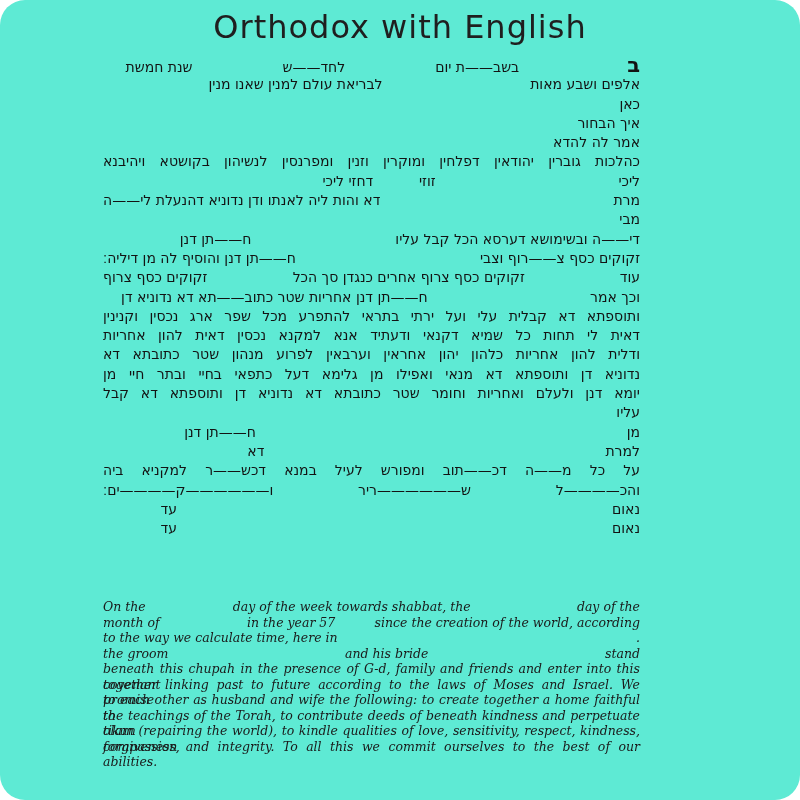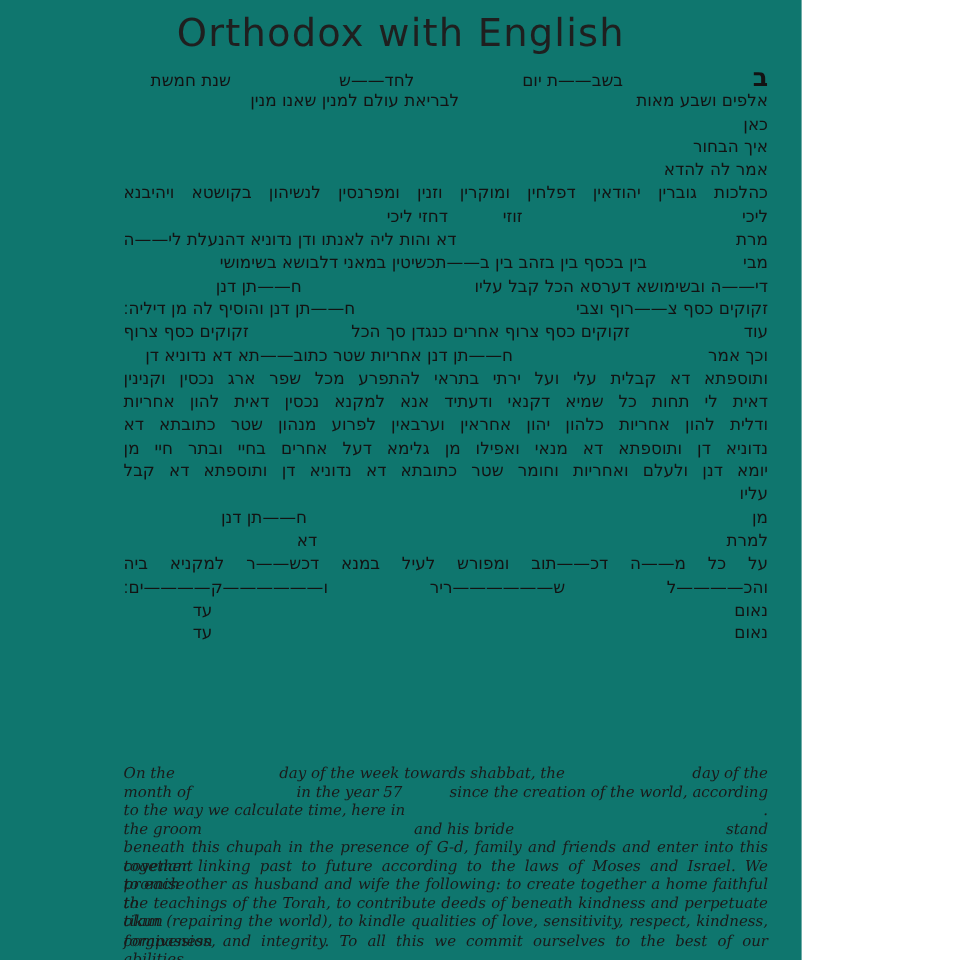--- a/index.html
+++ b/index.html
@@ -1,34 +1,34 @@
 <!DOCTYPE html>
 <html><head>
 <meta charset="utf-8">
 <style>
   html, body { margin:0; padding:0; background:#ffffff; }
   .page {
-    position:relative; width:668px; height:800px; background:#0f766e;
-    overflow:hidden; color:#141414;
+    position:relative; width:800px; height:800px; background:#5eead4;
+    overflow:hidden; color:#141414;border-radius:25px;
   }
   .title {
     position:absolute; top:8px; left:0; width:100%;
     text-align:center;
     font-family:"DejaVu Sans", sans-serif;
     font-size:32px; font-weight:400; letter-spacing:1px; color:#1f1f1f;
   }
   .hebrew {
     position:absolute; left:103px; top:56px; width:537px;
     direction:rtl;
     font-family:"DejaVu Sans", sans-serif;
     font-size:14px; color:#131313;
   }
   .hebrew .line { height:19.3px; line-height:19.3px; }
   .english {
-    position:absolute; left:103px; top:636px; width:537px;
+    position:absolute; left:103px; top:599px; width:537px;
     direction:ltr;
     font-family:"DejaVu Serif", serif; font-style:italic;
     font-size:12.5px; color:#1a1a1a;
   }
   .english .line { height:15.5px; line-height:15.5px; }
   .line.gapped { display:flex; align-items:baseline; }
   .line.justify { text-align:justify; text-align-last:justify; white-space:normal; }
   .seg { white-space:pre; }
   .seg.initial { font-size:21px; font-weight:bold; }
   .gap { display:inline-block; }
@@ -77,21 +77,20 @@
         <span class="gap" style="flex-grow: 2.4;"></span>
       </div>
       <div class="line gapped">
         <span class="seg">מרת</span>
         <span class="gap" style="flex-grow: 1;"></span>
         <span class="seg">דא והות ליה לאנתו ודן נדוניא דהנעלת לי——ה</span>
       </div>
       <div class="line gapped">
         <span class="seg">מבי</span>
         <span class="gap" style="flex-grow: 0.5;"></span>
-        <span class="seg">בין בכסף בין בזהב בין ב——תכשיטין במאני דלבושא בשימושי</span>
         <span class="gap" style="flex-grow: 0.2;"></span>
       </div>
       <div class="line gapped">
         <span class="seg">די——ה ובשימושא דערסא הכל קבל עליו</span>
         <span class="gap" style="flex-grow: 1.5;"></span>
         <span class="seg">ח——תן דנן</span>
         <span class="gap" style="flex-grow: 0.8;"></span>
       </div>
       <div class="line gapped">
         <span class="seg">זקוקים כסף צ——רוף וצבי</span>
@@ -106,21 +105,21 @@
         <span class="seg">זקוקים כסף צרוף</span>
       </div>
       <div class="line gapped">
         <span class="seg">וכך אמר</span>
         <span class="gap" style="flex-grow: 0.9;"></span>
         <span class="seg">ח——תן דנן אחריות שטר כתוב——תא דא נדוניא דן</span>
       </div>
       <div class="line justify">ותוספתא דא קבלית עלי ועל ירתי בתראי להתפרע מכל שפר ארג נכסין וקנינין</div>
       <div class="line justify">דאית לי תחות כל שמיא דקנאי ודעתיד אנא למקנא נכסין דאית להון אחריות</div>
       <div class="line justify">ודלית להון אחריות כלהון יהון אחראין וערבאין לפרוע מנהון שטר כתובתא דא</div>
-      <div class="line justify">נדוניא דן ותוספתא דא מנאי ואפילו מן גלימא דעל אחרים בחיי ובתר חיי מן</div>
+      <div class="line justify">נדוניא דן ותוספתא דא מנאי ואפילו מן גלימא דעל כתפאי בחיי ובתר חיי מן</div>
       <div class="line justify">יומא דנן ולעלם ואחריות וחומר שטר כתובתא דא נדוניא דן ותוספתא דא קבל</div>
       <div class="line gapped">
         <span class="seg">עליו</span>
         <span class="gap" style="flex-grow: 0.6;"></span>
         <span class="gap" style="flex-grow: 0.5;"></span>
       </div>
       <div class="line gapped">
         <span class="seg">מן</span>
         <span class="gap" style="flex-grow: 3.2;"></span>
         <span class="seg">ח——תן דנן</span>

